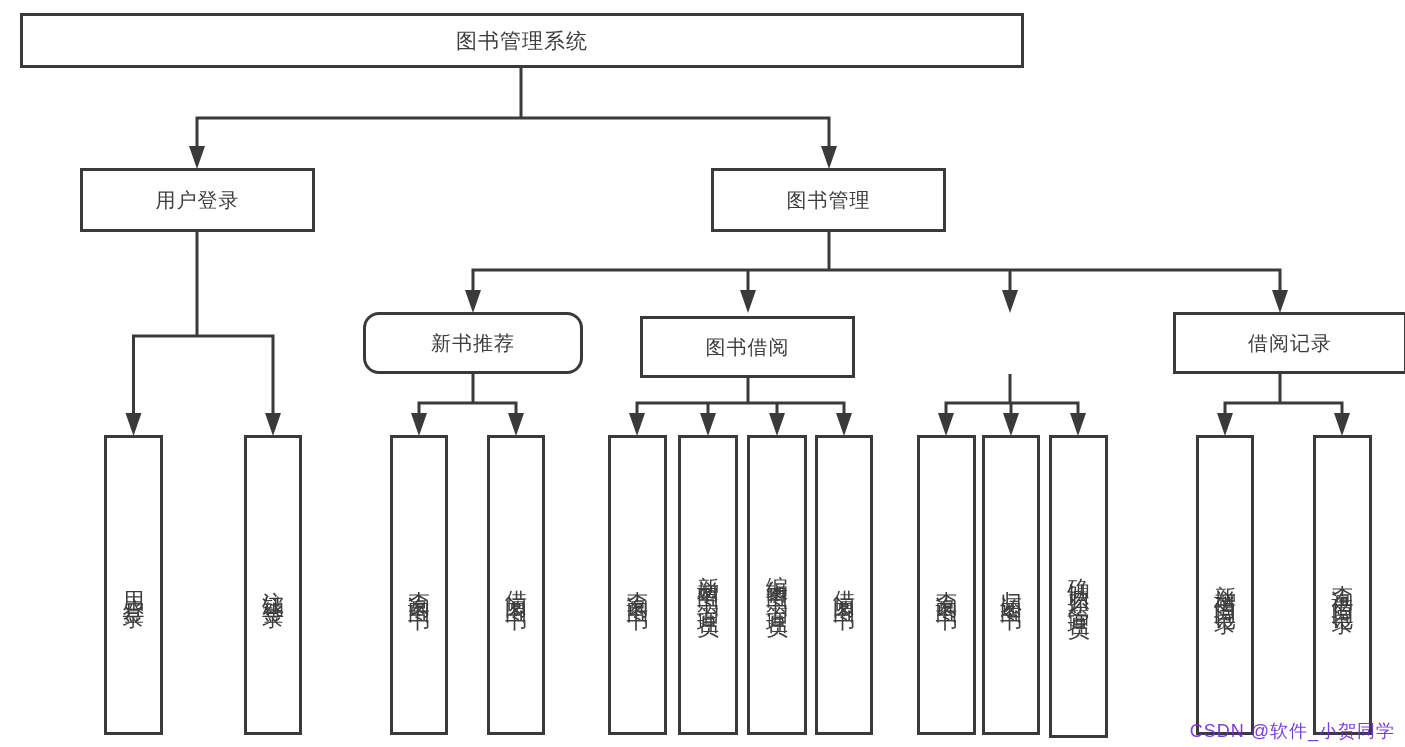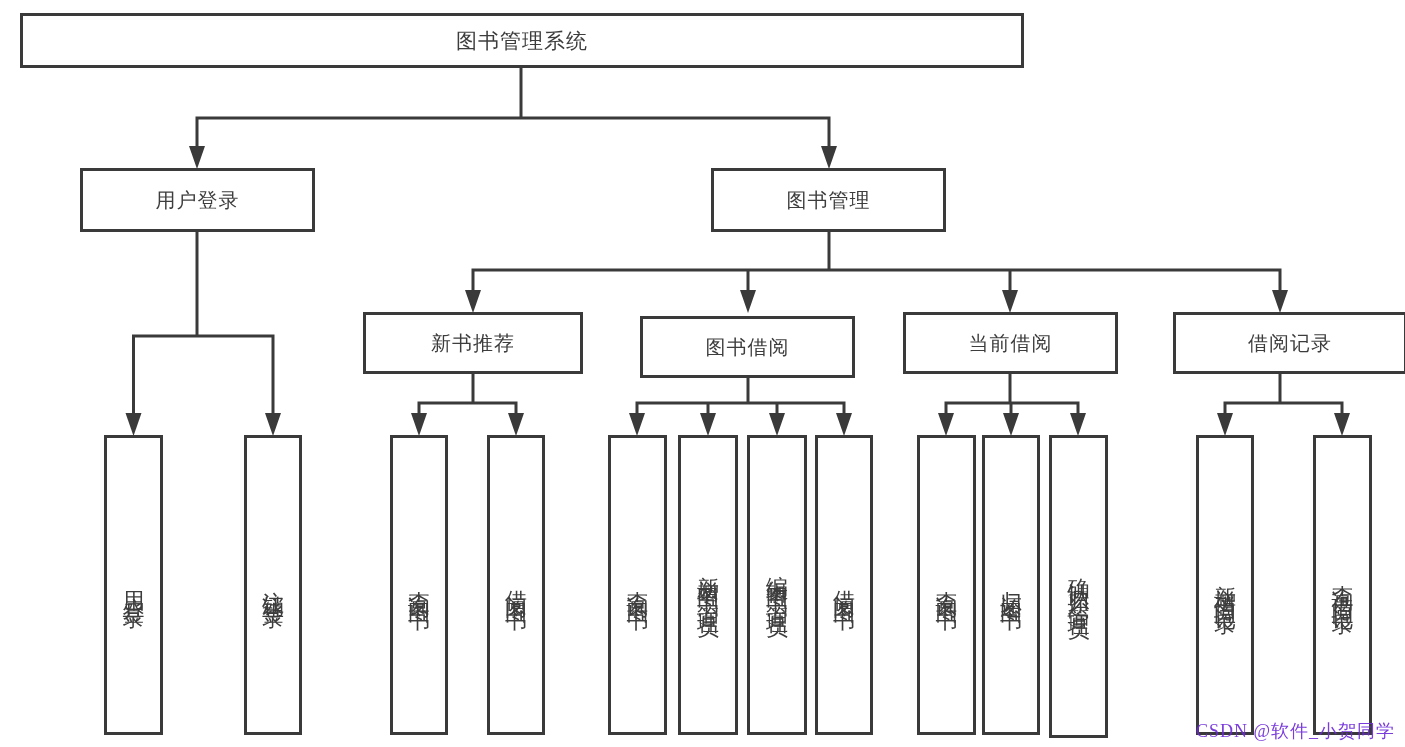--- a/index.html
+++ b/index.html
@@ -6,21 +6,21 @@
     margin: 0;
     padding: 0;
     background: #ffffff;
   }
   .stage {
     position: relative;
     width: 1405px;
     height: 747px;
     background: #ffffff;
     overflow: hidden;
-    font-family: Liberation Serif, serif;
+    font-family: Liberation Sans, sans-serif;
   }
   .wires {
     position: absolute;
     left: 0;
     top: 0;
     z-index: 1;
   }
   .box {
     position: absolute;
     box-sizing: border-box;
@@ -117,23 +117,22 @@
       <polygon points="1217,413 1233,413 1225,436"></polygon>
       <polygon points="1334,413 1350,413 1342,436"></polygon>
     </g>
   </svg>
 
   <div class="box h root-box" style="left:20px; top:13px; width:1004px; height:55px;">图书管理系统</div>
 
   <div class="box h" style="left:80px; top:168px; width:235px; height:64px;">用户登录</div>
   <div class="box h" style="left:711px; top:168px; width:235px; height:64px;">图书管理</div>
 
-  <div class="box h" style="left:363px; top:312px; width:220px; height:62px;">新书推荐</div>
+  <div class="box h" style="left:363px; top:312px; width:220px; height:62px;border-radius:16px;">新书推荐</div>
   <div class="box h" style="left:640px; top:316px; width:215px; height:62px;">图书借阅</div>
-  <div class="box h" style="left:903px; top:312px; width:215px; height:62px;">当前借阅</div>
   <div class="box h" style="left:1173px; top:312px; width:234px; height:62px;">借阅记录</div>
 
   <div class="box v" style="left:104px; width:59px;">
     <span>用户登录</span>
     </div>
   <div class="box v" style="left:244px; width:58px;">
     <span>注销登录</span>
     </div>
 
   <div class="box v" style="left:390px; width:58px;">

